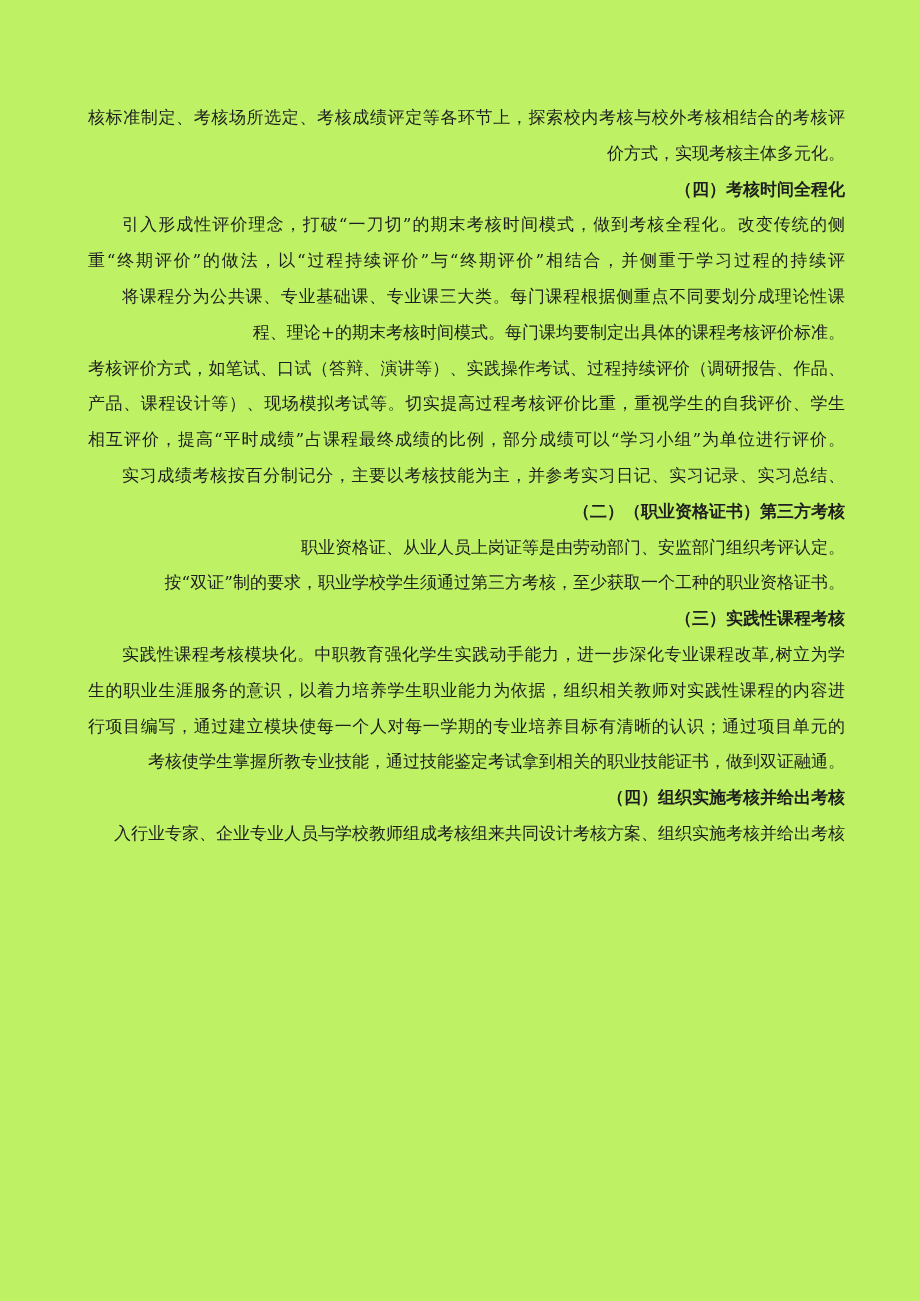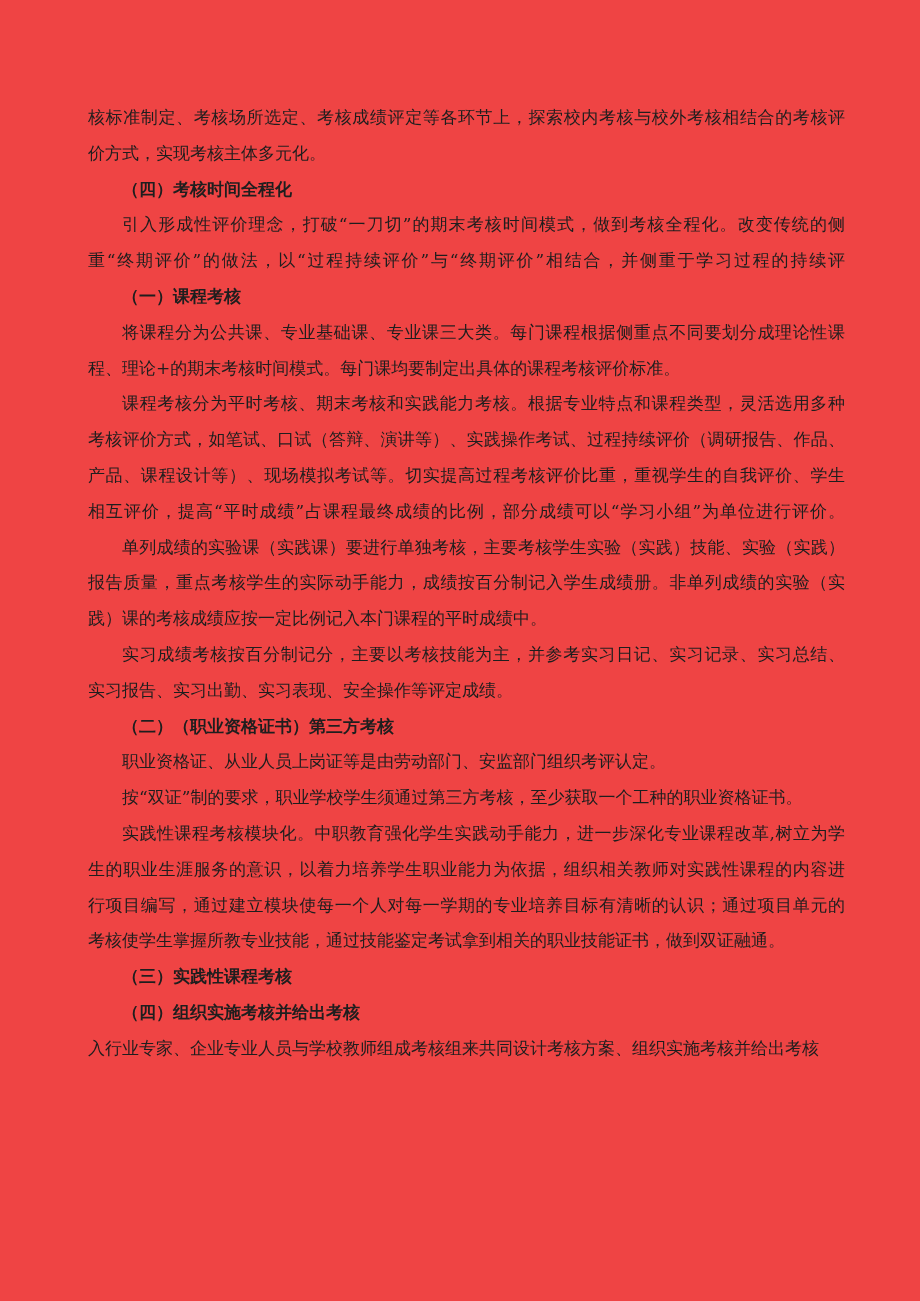--- a/index.html
+++ b/index.html
@@ -10,36 +10,36 @@
     width: 920px;
     height: 1301px;
     background: #ffffff;
     position: relative;
     overflow: hidden;
     font-family: "DejaVu Serif", "Liberation Serif", serif;
   }
   .page {
     position: absolute;
     inset: 0;
-    background: #ef4444;
+    background: #bef264;
   }
   .page-content {
     position: absolute;
     left: 88px;
     top: 100px;
     width: 757px;
     color: #1e1e1e;
     font-size: 17px;
     line-height: 35.8px;
   }
   .block { margin: 0; }
   .line {
     height: 35.8px;
     overflow: hidden;
-    text-align: left;
+    text-align: right;
     white-space: normal;
   }
   .line.just {
     text-align: justify;
     text-align-last: justify;
     text-justify: inter-character;
   }
   .heading .line {
     font-weight: 700;
   }
@@ -55,59 +55,49 @@
         <div class="line just">核标准制定、考核场所选定、考核成绩评定等各环节上，探索校内考核与校外考核相结合的考核评</div>
         <div class="line">价方式，实现考核主体多元化。</div>
       </div>
       <div class="block heading">
         <div class="line ind-first">（四）考核时间全程化</div>
       </div>
       <div class="block paragraph">
         <div class="line just ind-first">引入形成性评价理念，打破“一刀切”的期末考核时间模式，做到考核全程化。改变传统的侧</div>
         <div class="line just">重“终期评价”的做法，以“过程持续评价”与“终期评价”相结合，并侧重于学习过程的持续评</div>
       </div>
-      <div class="block heading">
-        <div class="line ind-first">（一）课程考核</div>
-      </div>
       <div class="block paragraph">
         <div class="line just ind-first">将课程分为公共课、专业基础课、专业课三大类。每门课程根据侧重点不同要划分成理论性课</div>
         <div class="line">程、理论+的期末考核时间模式。每门课均要制定出具体的课程考核评价标准。</div>
       </div>
       <div class="block paragraph">
-        <div class="line just ind-first">课程考核分为平时考核、期末考核和实践能力考核。根据专业特点和课程类型，灵活选用多种</div>
         <div class="line just">考核评价方式，如笔试、口试（答辩、演讲等）、实践操作考试、过程持续评价（调研报告、作品、</div>
         <div class="line just">产品、课程设计等）、现场模拟考试等。切实提高过程考核评价比重，重视学生的自我评价、学生</div>
         <div class="line just">相互评价，提高“平时成绩”占课程最终成绩的比例，部分成绩可以“学习小组”为单位进行评价。</div>
       </div>
       <div class="block paragraph">
-        <div class="line just ind-first">单列成绩的实验课（实践课）要进行单独考核，主要考核学生实验（实践）技能、实验（实践）</div>
-        <div class="line just">报告质量，重点考核学生的实际动手能力，成绩按百分制记入学生成绩册。非单列成绩的实验（实</div>
-        <div class="line">践）课的考核成绩应按一定比例记入本门课程的平时成绩中。</div>
-      </div>
-      <div class="block paragraph">
         <div class="line just ind-first">实习成绩考核按百分制记分，主要以考核技能为主，并参考实习日记、实习记录、实习总结、</div>
-        <div class="line">实习报告、实习出勤、实习表现、安全操作等评定成绩。</div>
       </div>
       <div class="block heading">
         <div class="line ind-first">（二）（职业资格证书）第三方考核</div>
       </div>
       <div class="block paragraph">
         <div class="line ind-first">职业资格证、从业人员上岗证等是由劳动部门、安监部门组织考评认定。</div>
       </div>
       <div class="block paragraph">
         <div class="line ind-first">按“双证”制的要求，职业学校学生须通过第三方考核，至少获取一个工种的职业资格证书。</div>
       </div>
+      <div class="block heading">
+        <div class="line ind-first">（三）实践性课程考核</div>
+      </div>
       <div class="block paragraph">
         <div class="line just ind-first">实践性课程考核模块化。中职教育强化学生实践动手能力，进一步深化专业课程改革,树立为学</div>
         <div class="line just">生的职业生涯服务的意识，以着力培养学生职业能力为依据，组织相关教师对实践性课程的内容进</div>
         <div class="line just">行项目编写，通过建立模块使每一个人对每一学期的专业培养目标有清晰的认识；通过项目单元的</div>
         <div class="line">考核使学生掌握所教专业技能，通过技能鉴定考试拿到相关的职业技能证书，做到双证融通。</div>
-      </div>
-      <div class="block heading">
-        <div class="line ind-first">（三）实践性课程考核</div>
       </div>
       <div class="block heading">
         <div class="line ind-first">（四）组织实施考核并给出考核</div>
       </div>
       <div class="block paragraph">
         <div class="line">入行业专家、企业专业人员与学校教师组成考核组来共同设计考核方案、组织实施考核并给出考核</div>
       </div>
     </section>
 </main>
 

